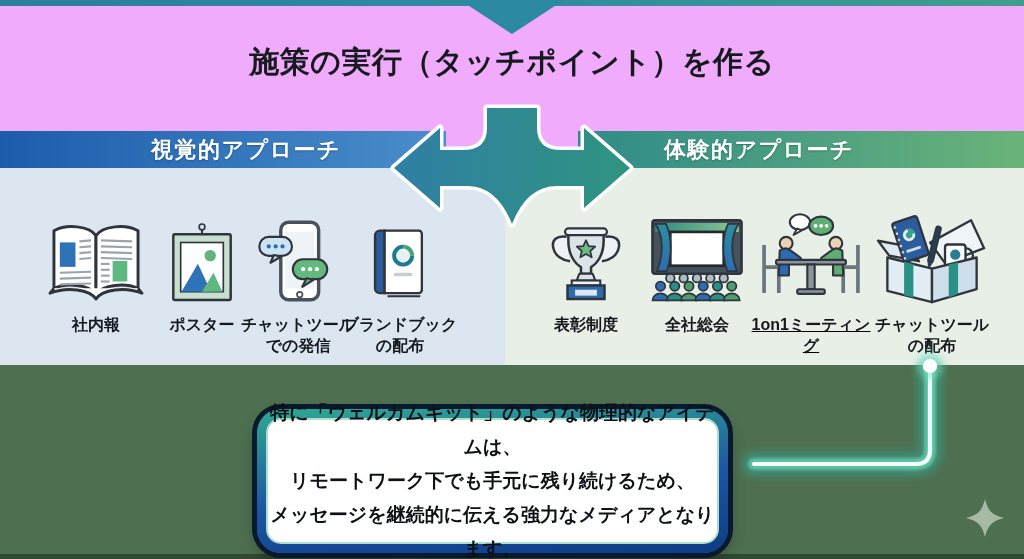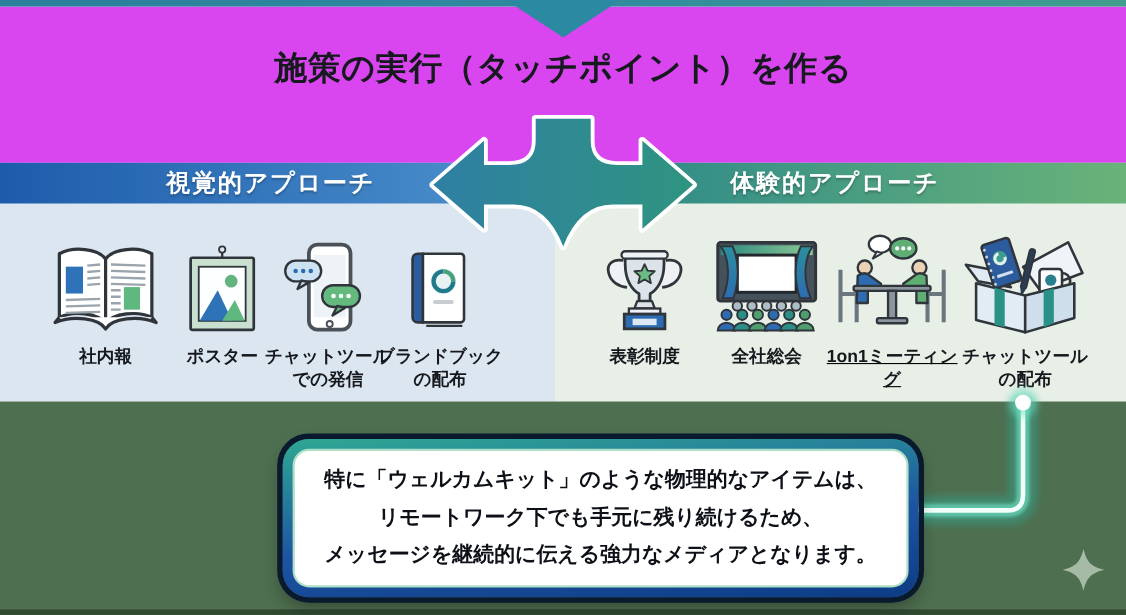--- a/index.html
+++ b/index.html
@@ -2,29 +2,29 @@
 <html><head>
 <meta charset="utf-8">
 <style>
   * { margin:0; padding:0; box-sizing:border-box; }
   body { font-family:"Liberation Sans","DejaVu Sans",sans-serif; background:#2b2b2b; }
   .stage { position:relative; width:1024px; height:559px; overflow:hidden; background:#ffffff; }
 
   
   .top-strip { position:absolute; top:0; left:0; width:1024px; height:6px;
     background:linear-gradient(90deg,#2a7f9d 0%,#2f8ba0 50%,#3f9e8d 100%); z-index:3; }
-  .banner { position:absolute; top:6px; left:0; width:1024px; height:142px; background:#d946ef; z-index:2; }
+  .banner { position:absolute; top:6px; left:0; width:1024px; height:142px; background:#f0abfc; z-index:2; }
   .banner h1 { margin-top:36px; text-align:center; font-size:30px; font-weight:700; color:#16191d; letter-spacing:.5px; }
   .banner p  { margin-top:9px; text-align:center; font-size:16.5px; font-weight:700; color:#23272c; }
 
   
   .deco-top { position:absolute; top:0; left:0; z-index:6; pointer-events:none; }
 
   
-  .bar { position:absolute; top:148px; height:37px; display:flex; align-items:center; z-index:4; }
+  .bar { position:absolute; top:131px; height:37px; display:flex; align-items:center; z-index:4; }
   .bar span { width:100%; text-align:center; font-size:22px; font-weight:700; color:#ffffff; letter-spacing:1.5px;
     text-shadow:0 1px 2px rgba(0,0,0,.25); }
   .bar-left  { left:0;  width:446px; background:linear-gradient(90deg,#1d5cab 0%,#4a8ecb 100%); padding-left:46px; }
   .bar-right { left:578px; width:446px; background:linear-gradient(90deg,#2f8b89 0%,#6ab378 100%); padding-right:84px; }
 
   
   .panel { position:absolute; top:148px; height:217px; z-index:1; }
   .panel-left  { left:0;   width:505px; background:#dce6f1; }
   .panel-right { left:505px; width:519px; background:#e7efe7; }
 
@@ -32,21 +32,21 @@
   .item { position:absolute; top:214px; text-align:center; z-index:5; }
   .icon-box { height:90px; display:flex; align-items:flex-end; justify-content:center; }
   .item-label { margin-top:11px; font-size:16px; font-weight:700; color:#15181c; line-height:1.3; white-space:pre-line; }
 
   
   .bottom { position:absolute; top:365px; left:0; width:1024px; height:194px; background:#4e6f50; z-index:2; }
   .bottom-edge { position:absolute; bottom:0; left:0; width:1024px; height:5px; background:#304a32; }
 
   .connector { position:absolute; top:0; left:0; z-index:6; pointer-events:none; }
 
-  .callout { position:absolute; left:257px; top:399px; width:578px; height:144px; z-index:7;
+  .callout { position:absolute; left:257px; top:409px; width:471px; height:144px; z-index:7;
     border-radius:24px; padding:9px;
     background:linear-gradient(175deg,#2fa893 0%,#1d55a2 55%,#0e3c86 100%);
     box-shadow:0 0 0 5px #09192e, 0 8px 16px rgba(0,0,0,.35); }
   .callout-inner { width:100%; height:100%; background:#ffffff; border-radius:15px; border:2px solid #aedfc8;
     display:flex; align-items:center; justify-content:center; }
   .callout-inner p { font-size:19px; font-weight:700; line-height:1.78; text-align:center;
     white-space:pre-line; color:#0d1117; }
 
   .sparkle { position:absolute; z-index:5; }
 </style>

